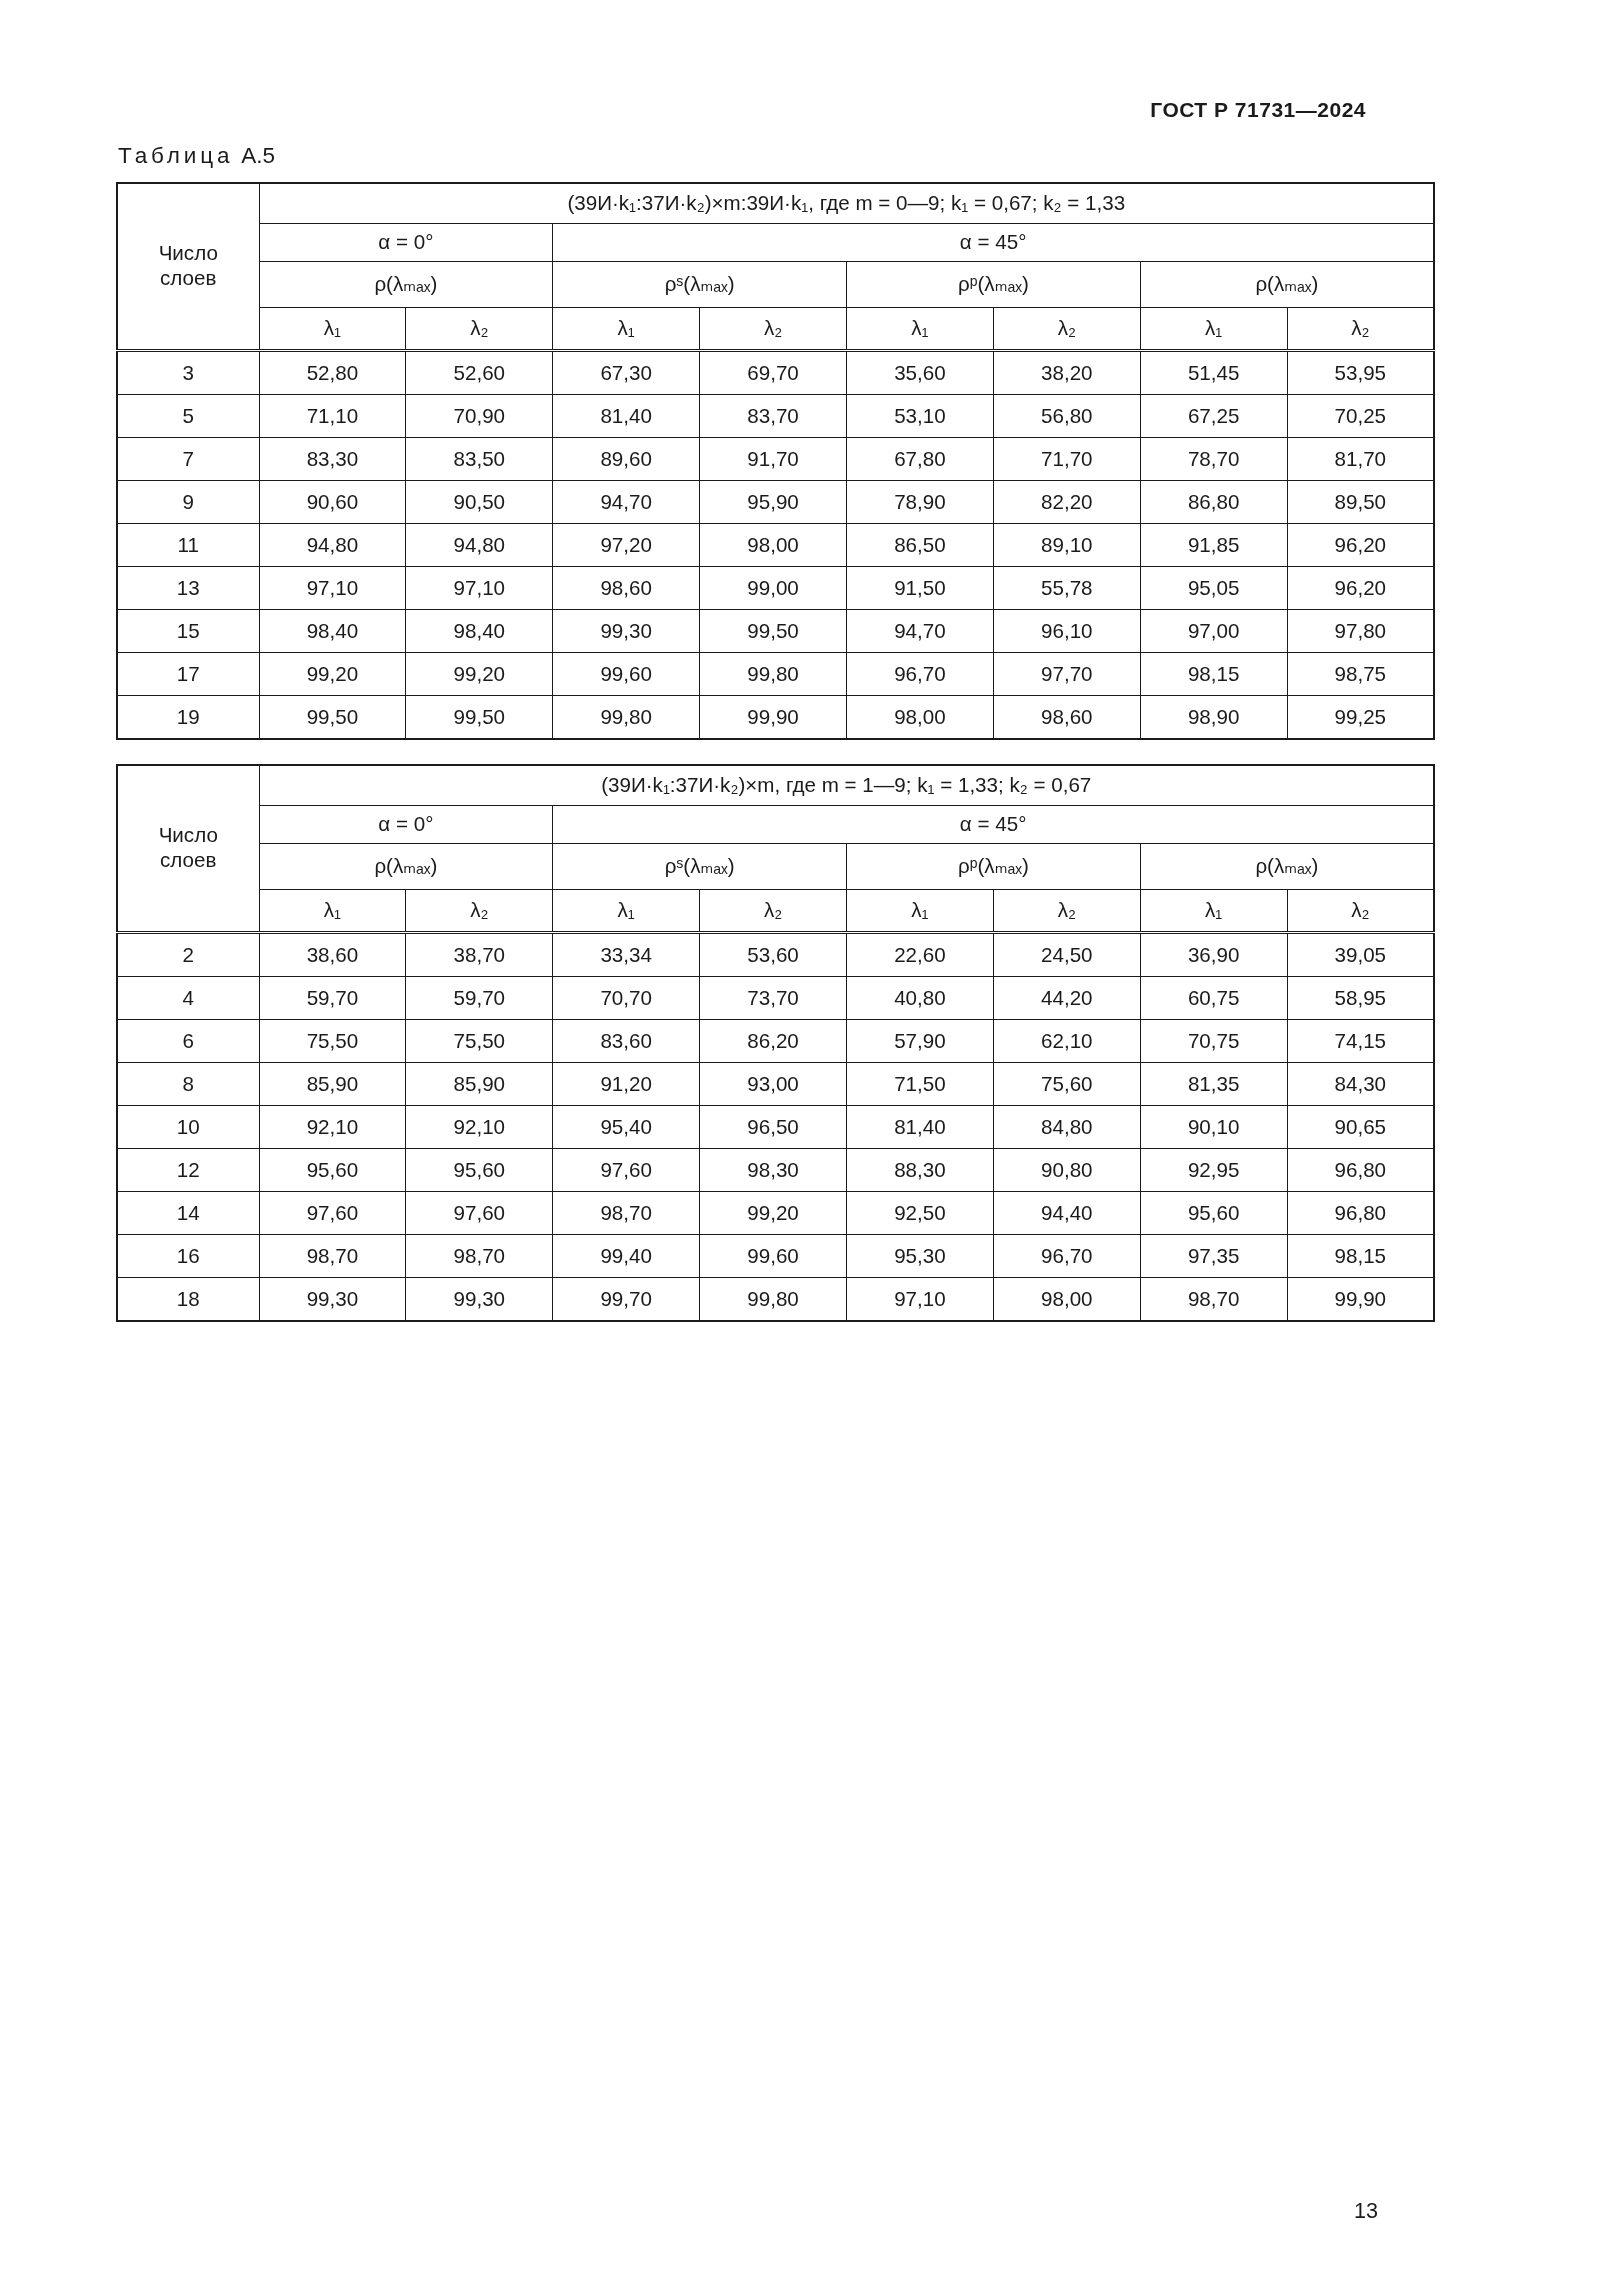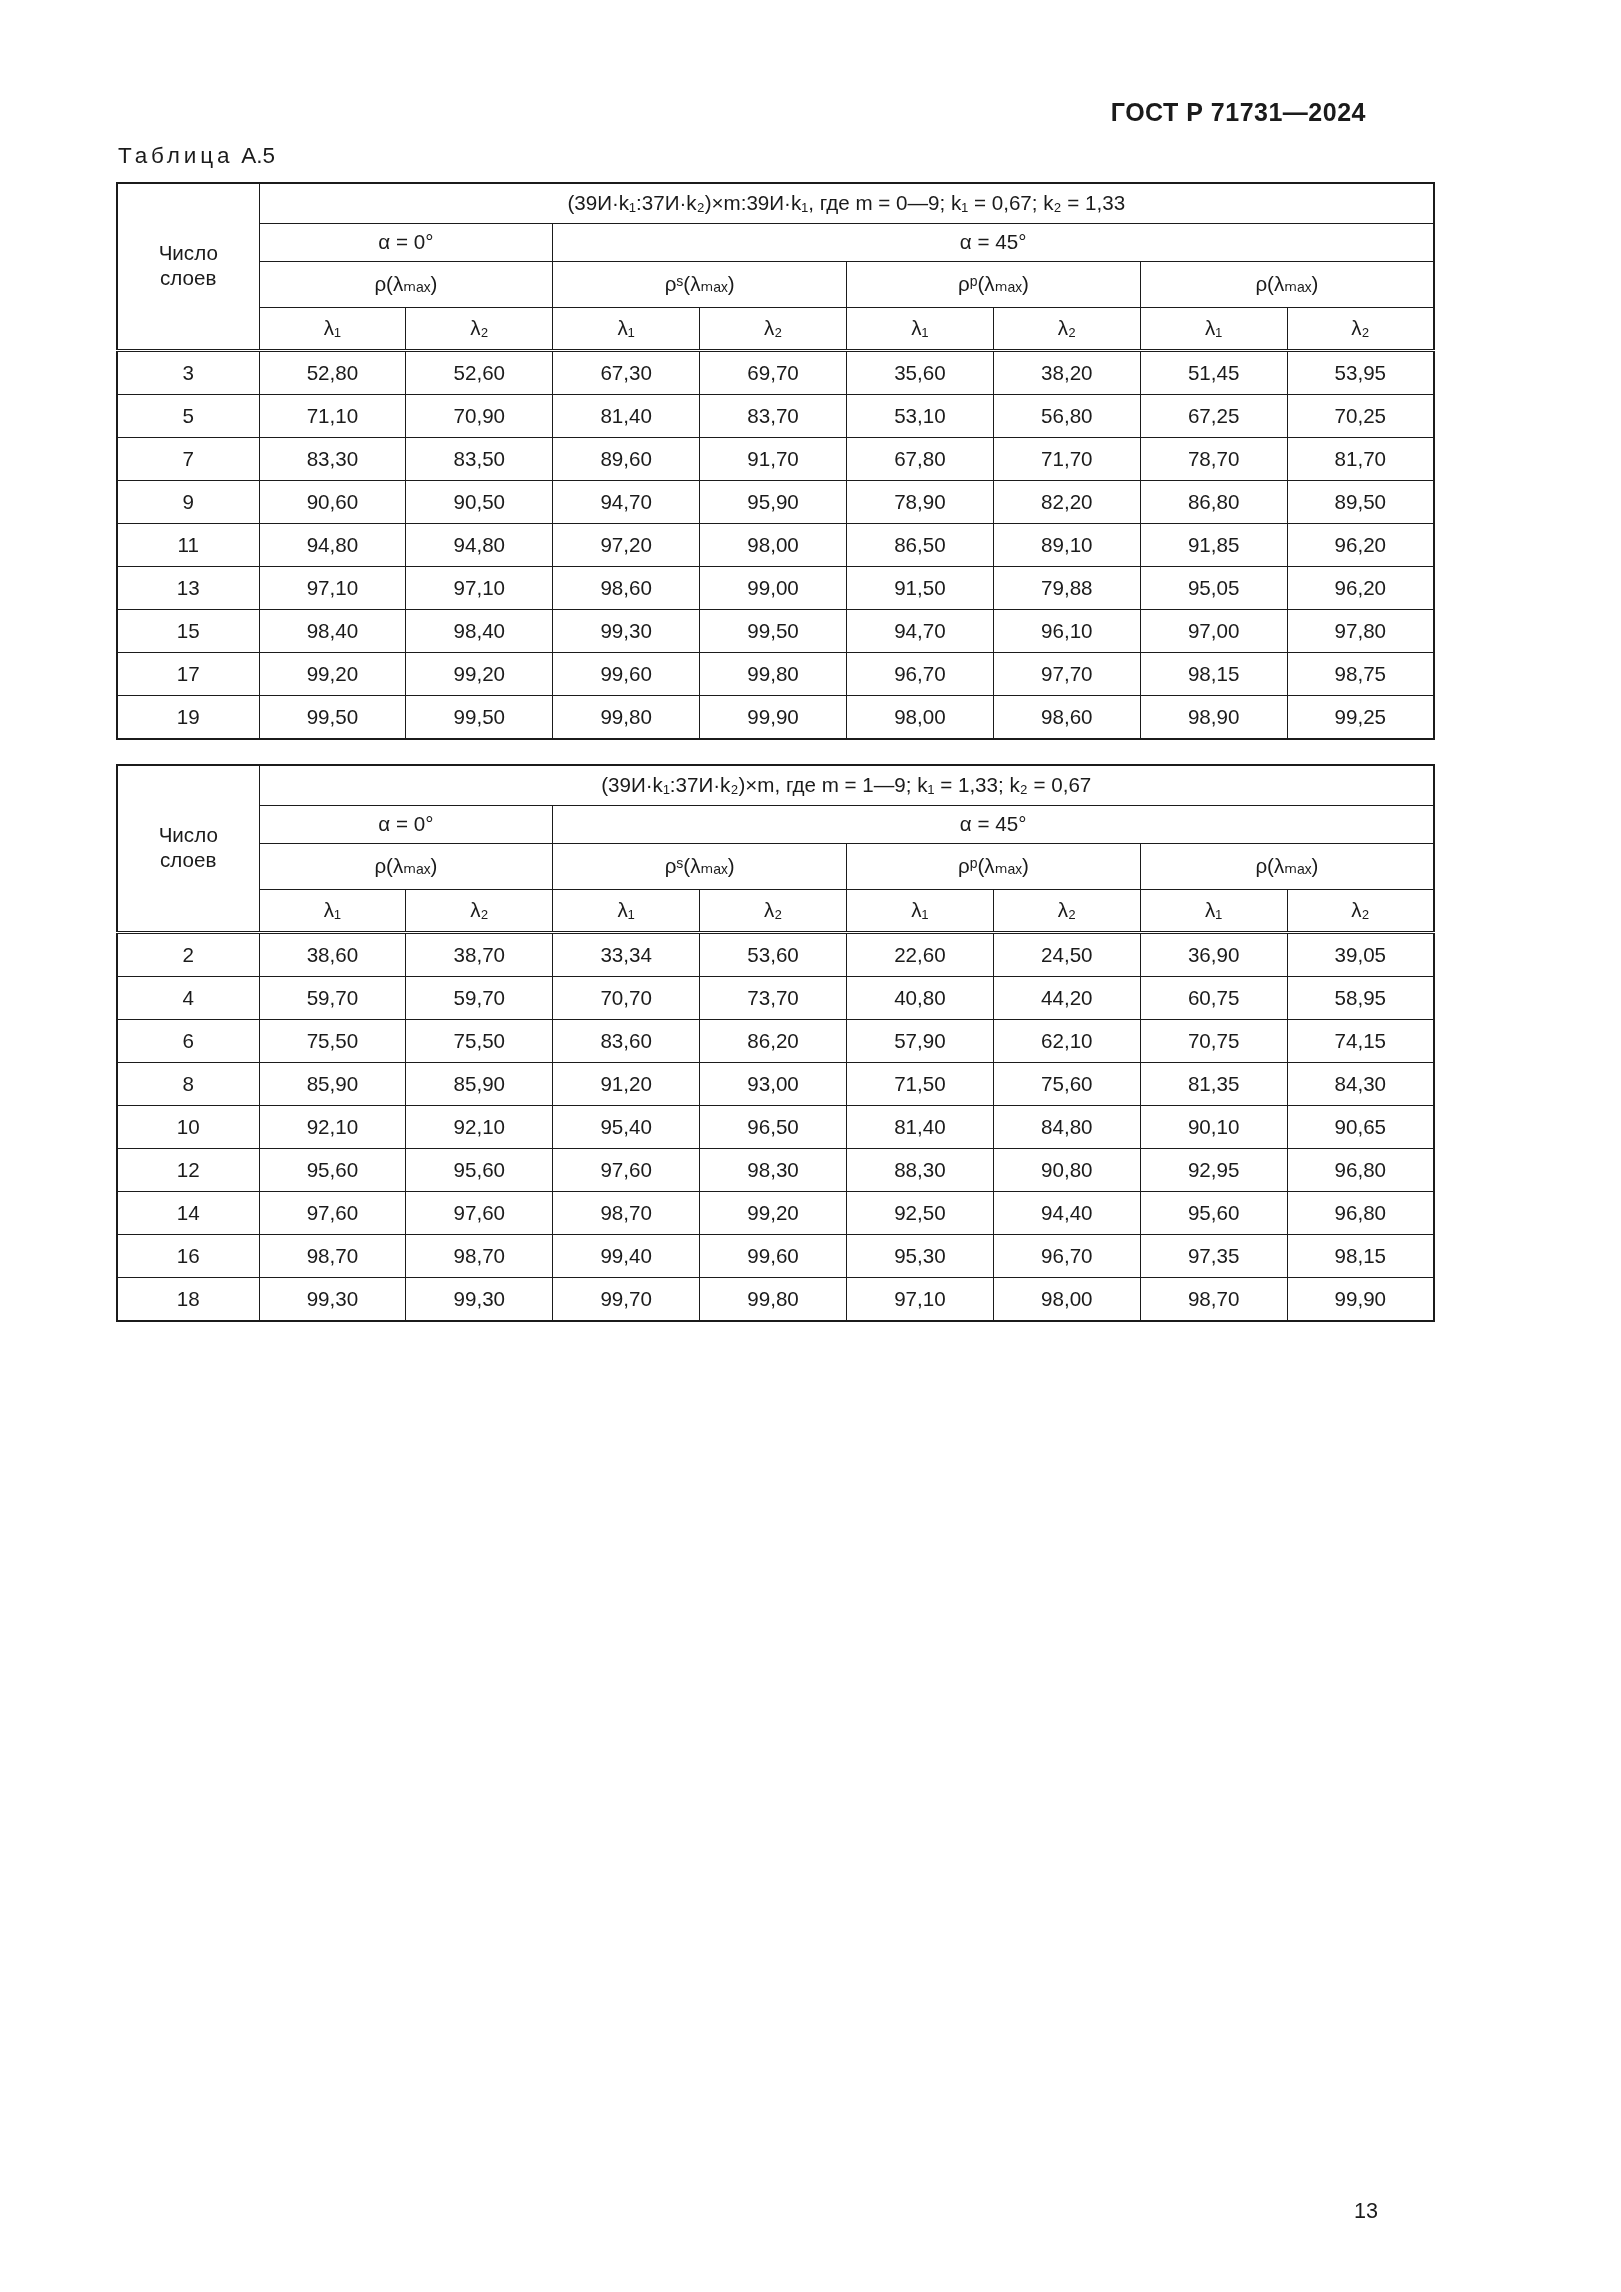--- a/index.html
+++ b/index.html
@@ -9,21 +9,21 @@
     background: #ffffff;
     font-family: "Liberation Sans", "DejaVu Sans", sans-serif;
     color: #1b1b1b;
     position: relative;
     overflow: hidden;
   }
   .doc-header {
     position: absolute;
     top: 98px;
     right: 255px;
-    font-size: 25px;
+    font-size: 21px;
     font-weight: bold;
     letter-spacing: 0.5px;
   }
   .content {
     position: absolute;
     top: 143px;
     left: 116px;
     width: 1319px;
   }
   .table-block { margin-bottom: 24px; }
@@ -171,21 +171,21 @@
             <td>91,85</td>
             <td>96,20</td>
           </tr>
           <tr>
             <td>13</td>
             <td>97,10</td>
             <td>97,10</td>
             <td>98,60</td>
             <td>99,00</td>
             <td>91,50</td>
-            <td>79,88</td>
+            <td>55,78</td>
             <td>95,05</td>
             <td>96,20</td>
           </tr>
           <tr>
             <td>15</td>
             <td>98,40</td>
             <td>98,40</td>
             <td>99,30</td>
             <td>99,50</td>
             <td>94,70</td>

